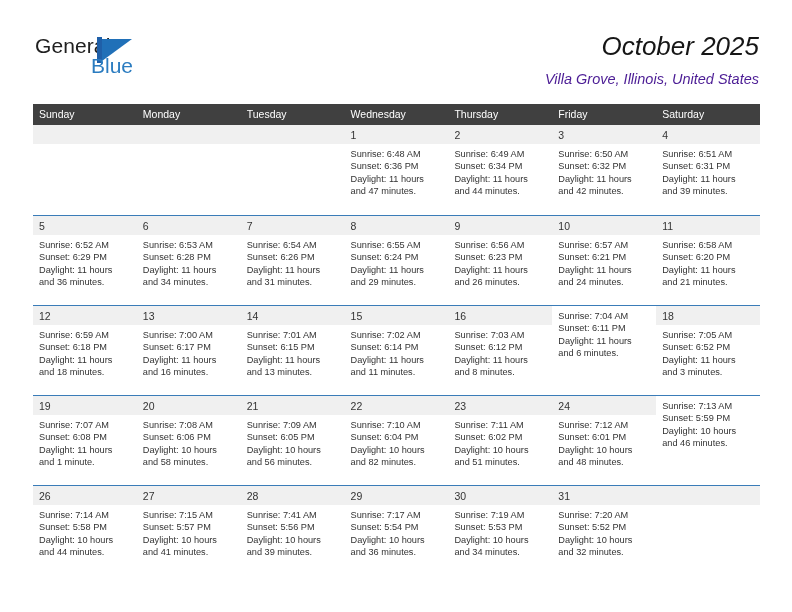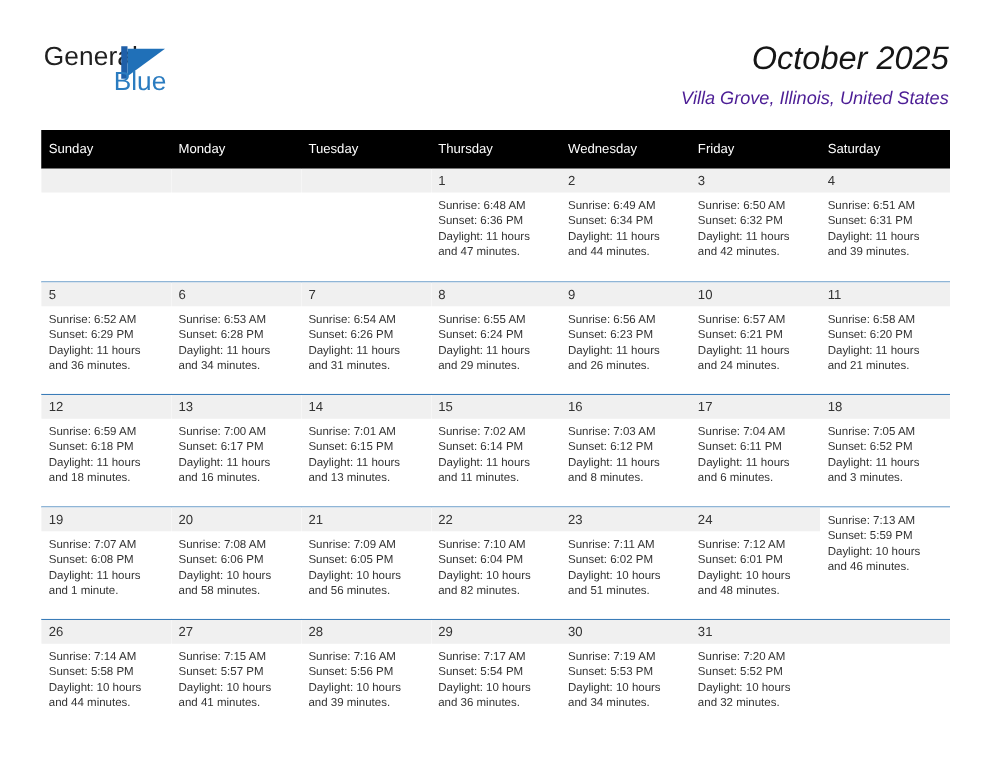--- a/index.html
+++ b/index.html
@@ -100,22 +100,22 @@
   
   .calendar {
     position: absolute;
     left: 33px;
     top: 104px;
     width: 727px;
   }
 
   .dow-row {
     display: flex;
-    background: #000000;
-    height: 31px;
+    background: #404040;
+    height: 21px;
     align-items: center;
   }
   .dow-cell {
     flex: 1 1 0;
     color: #ffffff;
     font-size: 10.5px;
     line-height: 21px;
     padding-left: 6px;
     box-sizing: border-box;
     white-space: nowrap;
@@ -180,22 +180,22 @@
       <div class="cal-location">Villa Grove, Illinois, United States</div>
     </div>
 
   </div>
 
   <div class="calendar">
     <div class="dow-row">
         <div class="dow-cell">Sunday</div>
         <div class="dow-cell">Monday</div>
         <div class="dow-cell">Tuesday</div>
+        <div class="dow-cell">Wednesday</div>
         <div class="dow-cell">Thursday</div>
-        <div class="dow-cell">Wednesday</div>
         <div class="dow-cell">Friday</div>
         <div class="dow-cell">Saturday</div>
       </div>
     <div id="weeks-container">
         <div class="week-row first">
           <div class="day-cell">
             <div class="day-num-band"><span class="day-num"></span></div>
             <div class="day-body"></div>
           </div>
           <div class="day-cell">
@@ -348,21 +348,20 @@
           <div class="day-cell">
             <div class="day-num-band"><span class="day-num">16</span></div>
             <div class="day-body">
               <div class="day-line">Sunrise: 7:03 AM</div>
               <div class="day-line">Sunset: 6:12 PM</div>
               <div class="day-line">Daylight: 11 hours</div>
               <div class="day-line">and 8 minutes.</div>
             </div>
           </div>
           <div class="day-cell">
-            <div class="day-num-band"><span class="day-num">17</span></div>
             <div class="day-body">
               <div class="day-line">Sunrise: 7:04 AM</div>
               <div class="day-line">Sunset: 6:11 PM</div>
               <div class="day-line">Daylight: 11 hours</div>
               <div class="day-line">and 6 minutes.</div>
             </div>
           </div>
           <div class="day-cell">
             <div class="day-num-band"><span class="day-num">18</span></div>
             <div class="day-body">
@@ -452,21 +451,21 @@
             <div class="day-body">
               <div class="day-line">Sunrise: 7:15 AM</div>
               <div class="day-line">Sunset: 5:57 PM</div>
               <div class="day-line">Daylight: 10 hours</div>
               <div class="day-line">and 41 minutes.</div>
             </div>
           </div>
           <div class="day-cell">
             <div class="day-num-band"><span class="day-num">28</span></div>
             <div class="day-body">
-              <div class="day-line">Sunrise: 7:16 AM</div>
+              <div class="day-line">Sunrise: 7:41 AM</div>
               <div class="day-line">Sunset: 5:56 PM</div>
               <div class="day-line">Daylight: 10 hours</div>
               <div class="day-line">and 39 minutes.</div>
             </div>
           </div>
           <div class="day-cell">
             <div class="day-num-band"><span class="day-num">29</span></div>
             <div class="day-body">
               <div class="day-line">Sunrise: 7:17 AM</div>
               <div class="day-line">Sunset: 5:54 PM</div>

